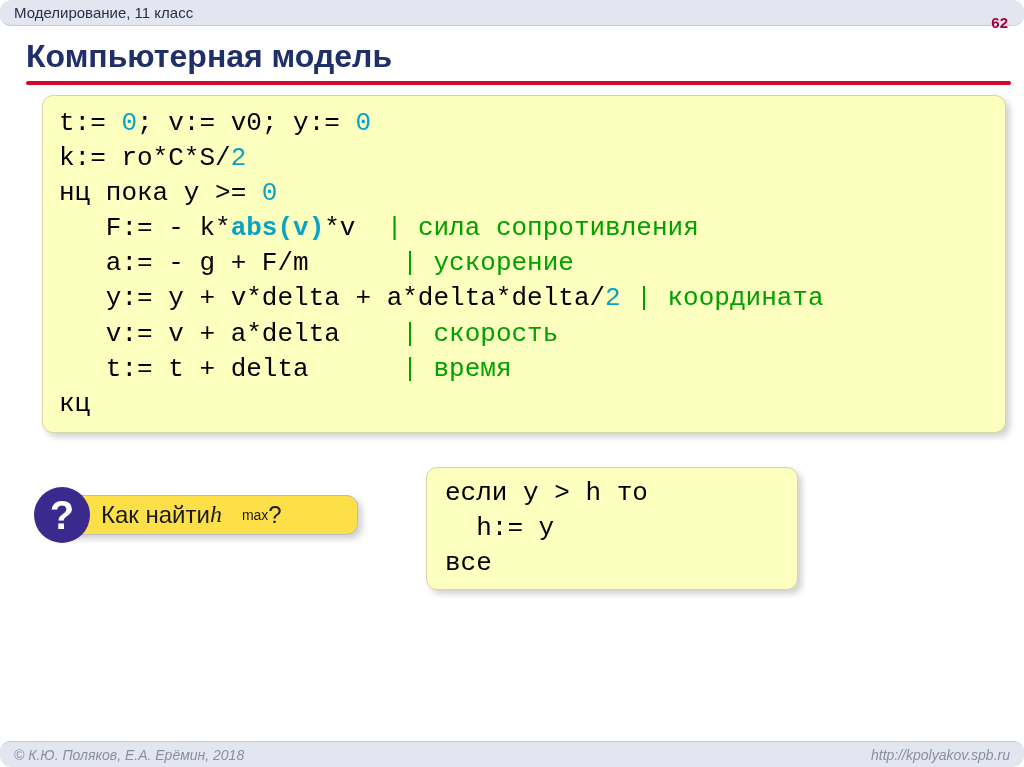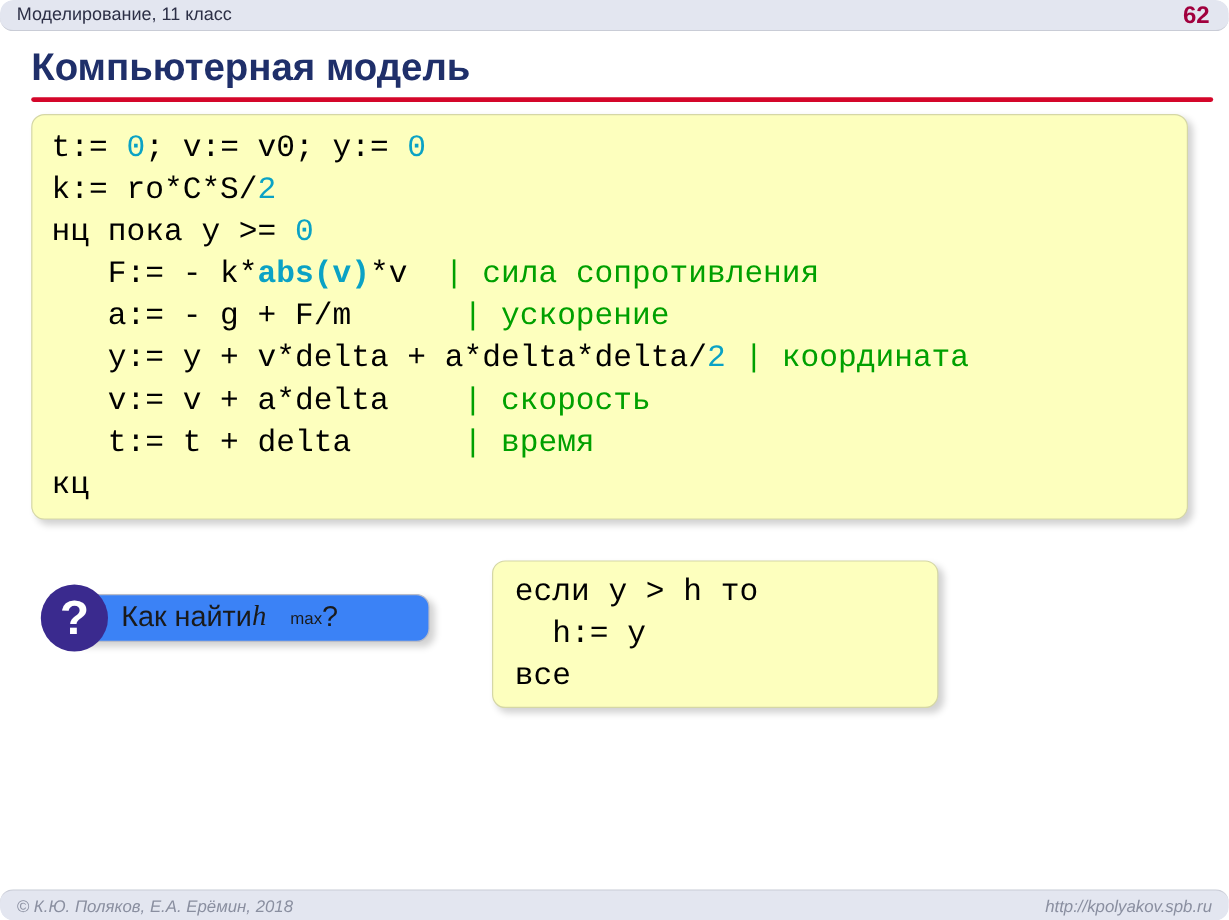--- a/index.html
+++ b/index.html
@@ -7,22 +7,22 @@
   body { background: #ffffff; position: relative; }
 
   .header-bar {
     width: 100%; height: 26px; background: #e3e6f0;
     border-bottom: 1px solid #c9ccd6;
     display: flex; align-items: center; padding: 0 14px;
     color: #2c2f46; font-size: 15px;
     position: relative;
   }
   .header-bar .page-num {
-    position: absolute; right: 16px; top: 2px;
-    color: #a1003e; font-size: 20px; font-weight: bold;
+    position: absolute; right: 16px; top: 14px;
+    color: #a1003e; font-size: 15px; font-weight: bold;
   }
 
   .content { padding: 12px 13px 0 26px; }
 
   h1.title {
     color: #1f2f6a; font-size: 32px; font-weight: bold;
     margin-bottom: 6px;
   }
   .title-underline {
     width: 100%; height: 4px; background: #d4062a; margin-bottom: 10px;
@@ -30,20 +30,21 @@
 
   .code-block {
     background: #fdffbe;
     border: 1px solid #d5d7a6;
     box-shadow: 4px 4px 6px rgba(0,0,0,0.18);
     padding: 10px 16px 10px 16px;
     font-family: "Courier New", monospace;
     font-size: 26px; line-height: 1.35;
     color: #000;
     white-space: pre;
+    margin-left: 16px;
   }
   .code-block.main { width: 964px; }
 
   .num { color: #0aa2c5; }
   .fn  { color: #0aa2c5; font-weight: bold; }
   .cm  { color: #00a000; }
 
   .row-below {
     display: flex; align-items: flex-start; margin-top: 34px;
     gap: 52px; padding-left: 34px;
@@ -58,21 +59,21 @@
     width: 56px; height: 56px; background: #3a2a8e;
     border-radius: 50%;
     position: absolute; left: -26px; top: -8px;
     display: flex; align-items: center; justify-content: center;
     z-index: 2;
   }
   .q-badge span {
     color: #fff; font-size: 40px; font-weight: bold; line-height: 1;
   }
   .q-text-box {
-    background: #3b82f6; border: 1px solid #b9bcc8;
+    background: #fde047; border: 1px solid #b9bcc8;
     box-shadow: 4px 4px 6px rgba(0,0,0,0.18);
     padding: 6px 20px 6px 40px;
     font-size: 24px; color: #1a1a1a;
     width: 298px; height: 40px;
     display: flex; align-items: center;
   }
   .q-text-box .hvar { font-style: italic; font-family: "Times New Roman", serif; }
   .q-text-box sub { font-size: 14px; vertical-align: sub; margin-left: 20px; }
 
   .code-block.small {

